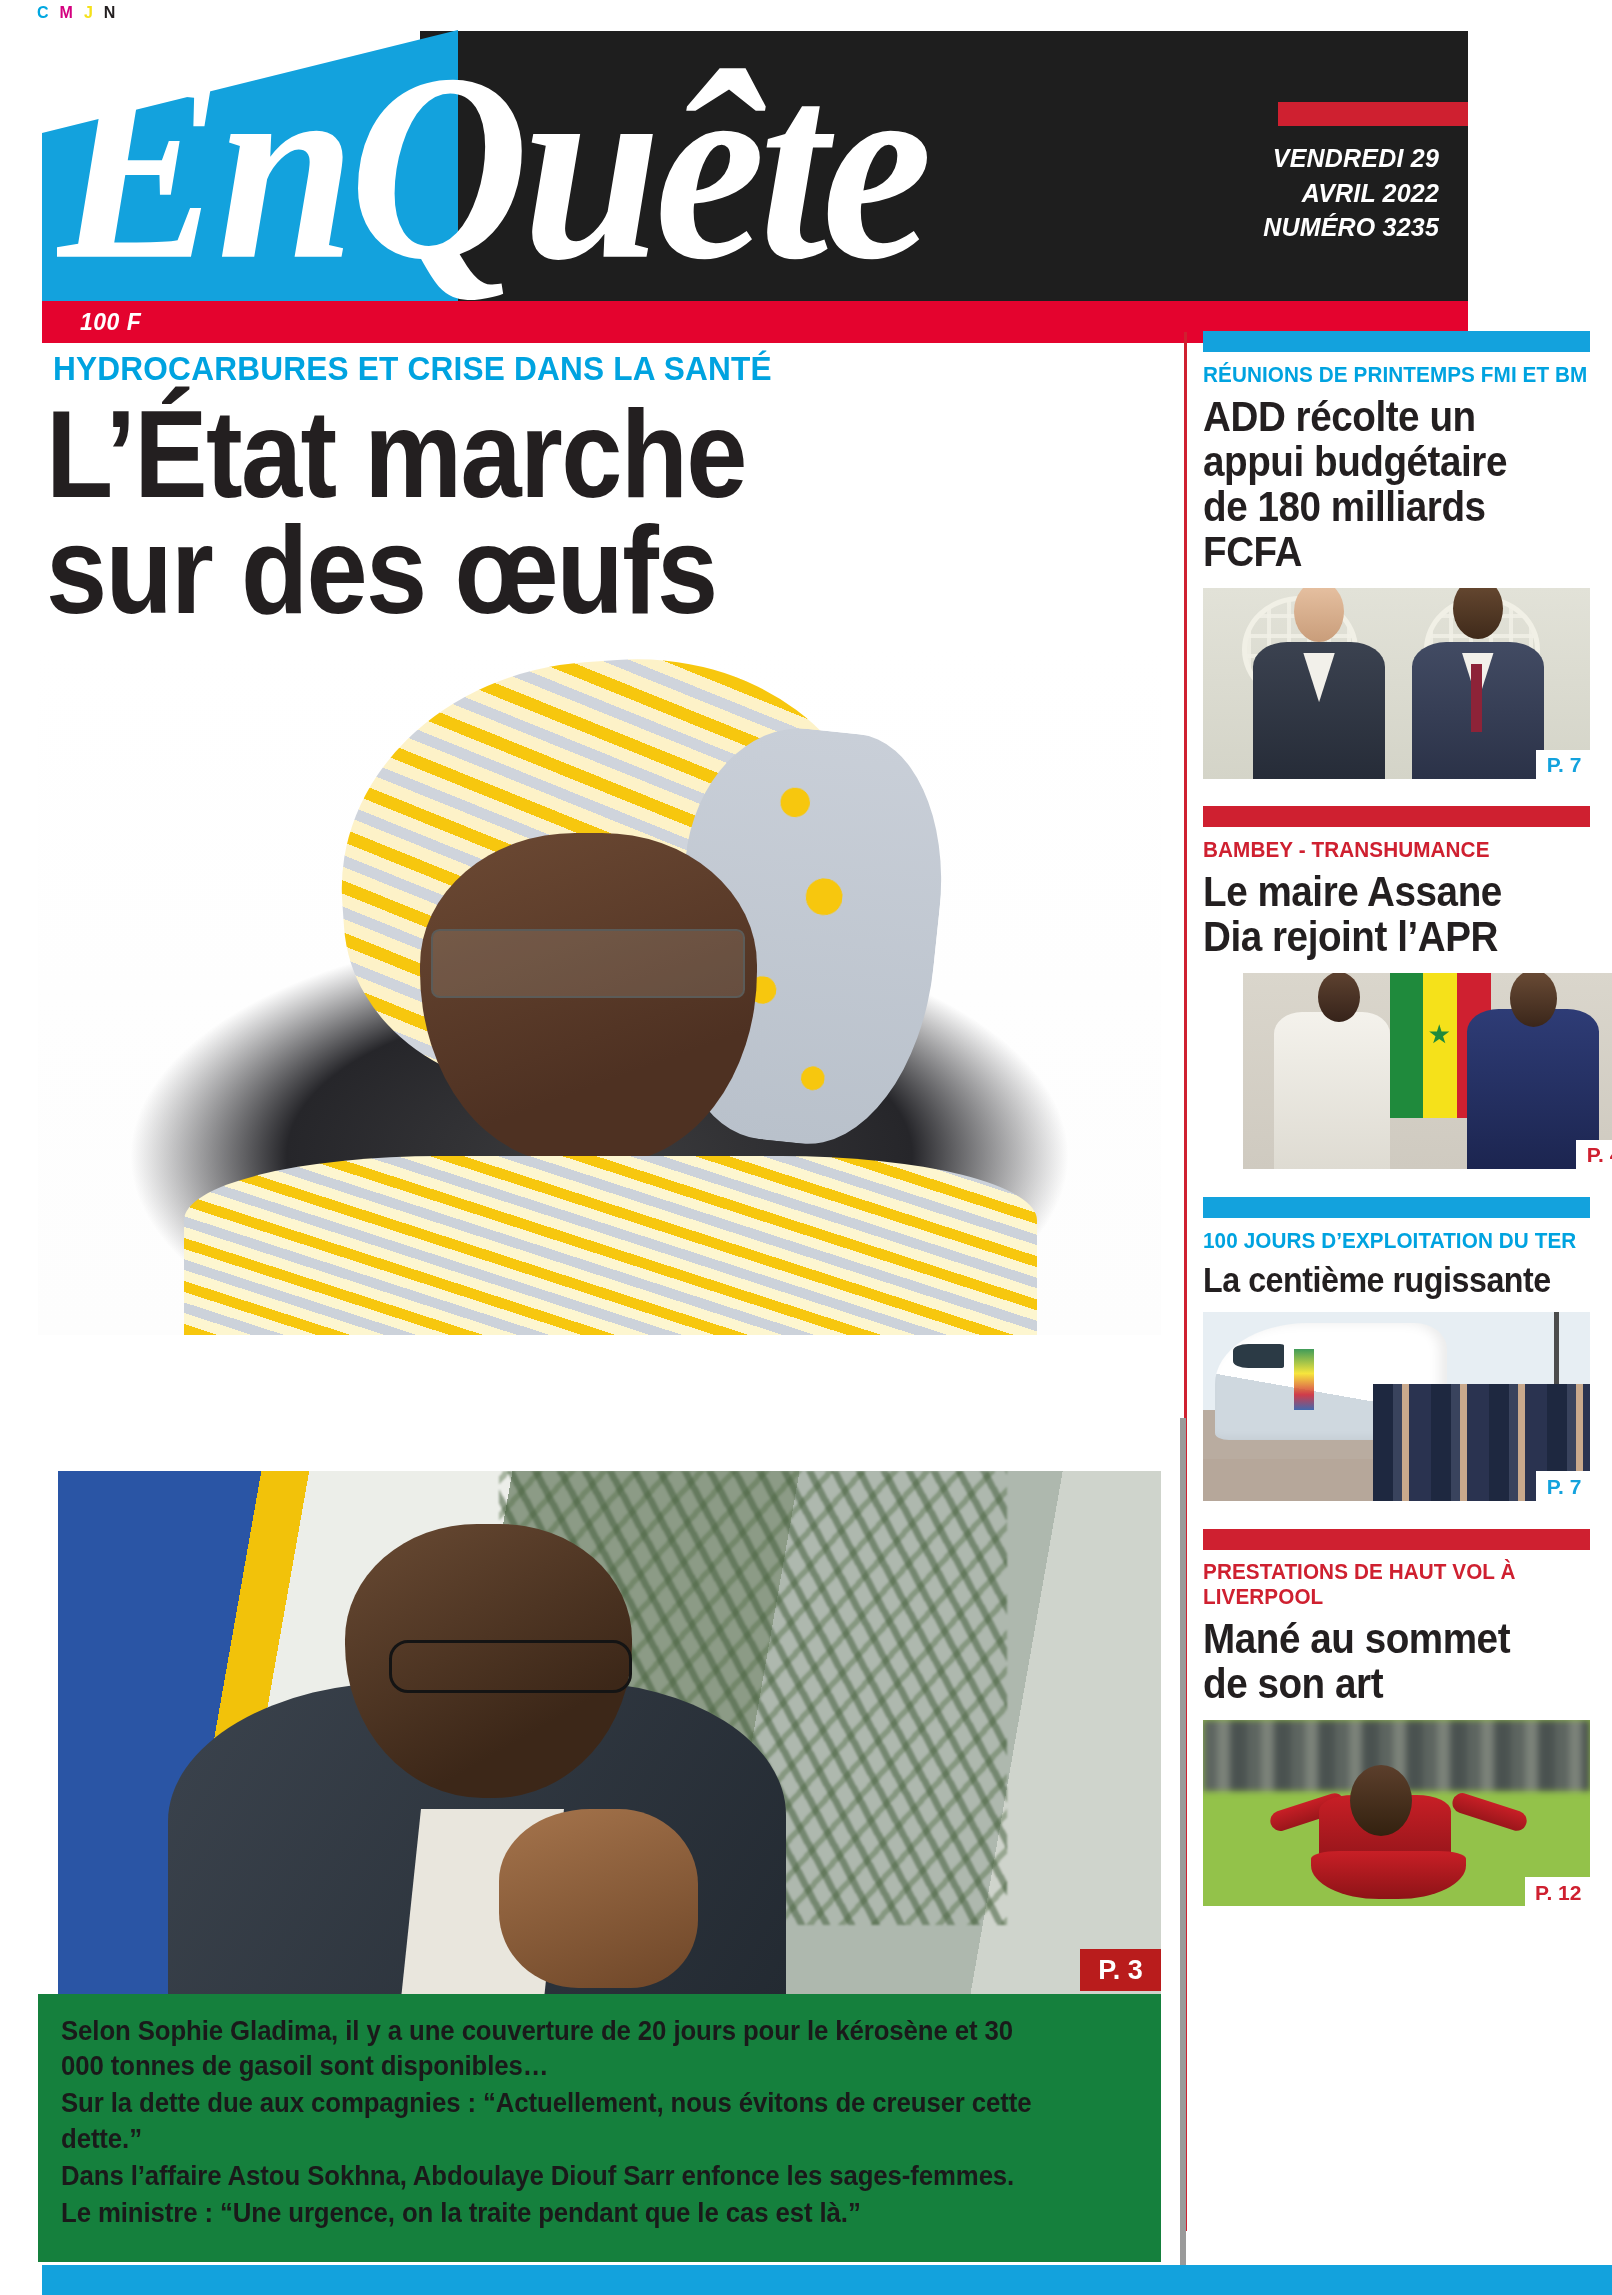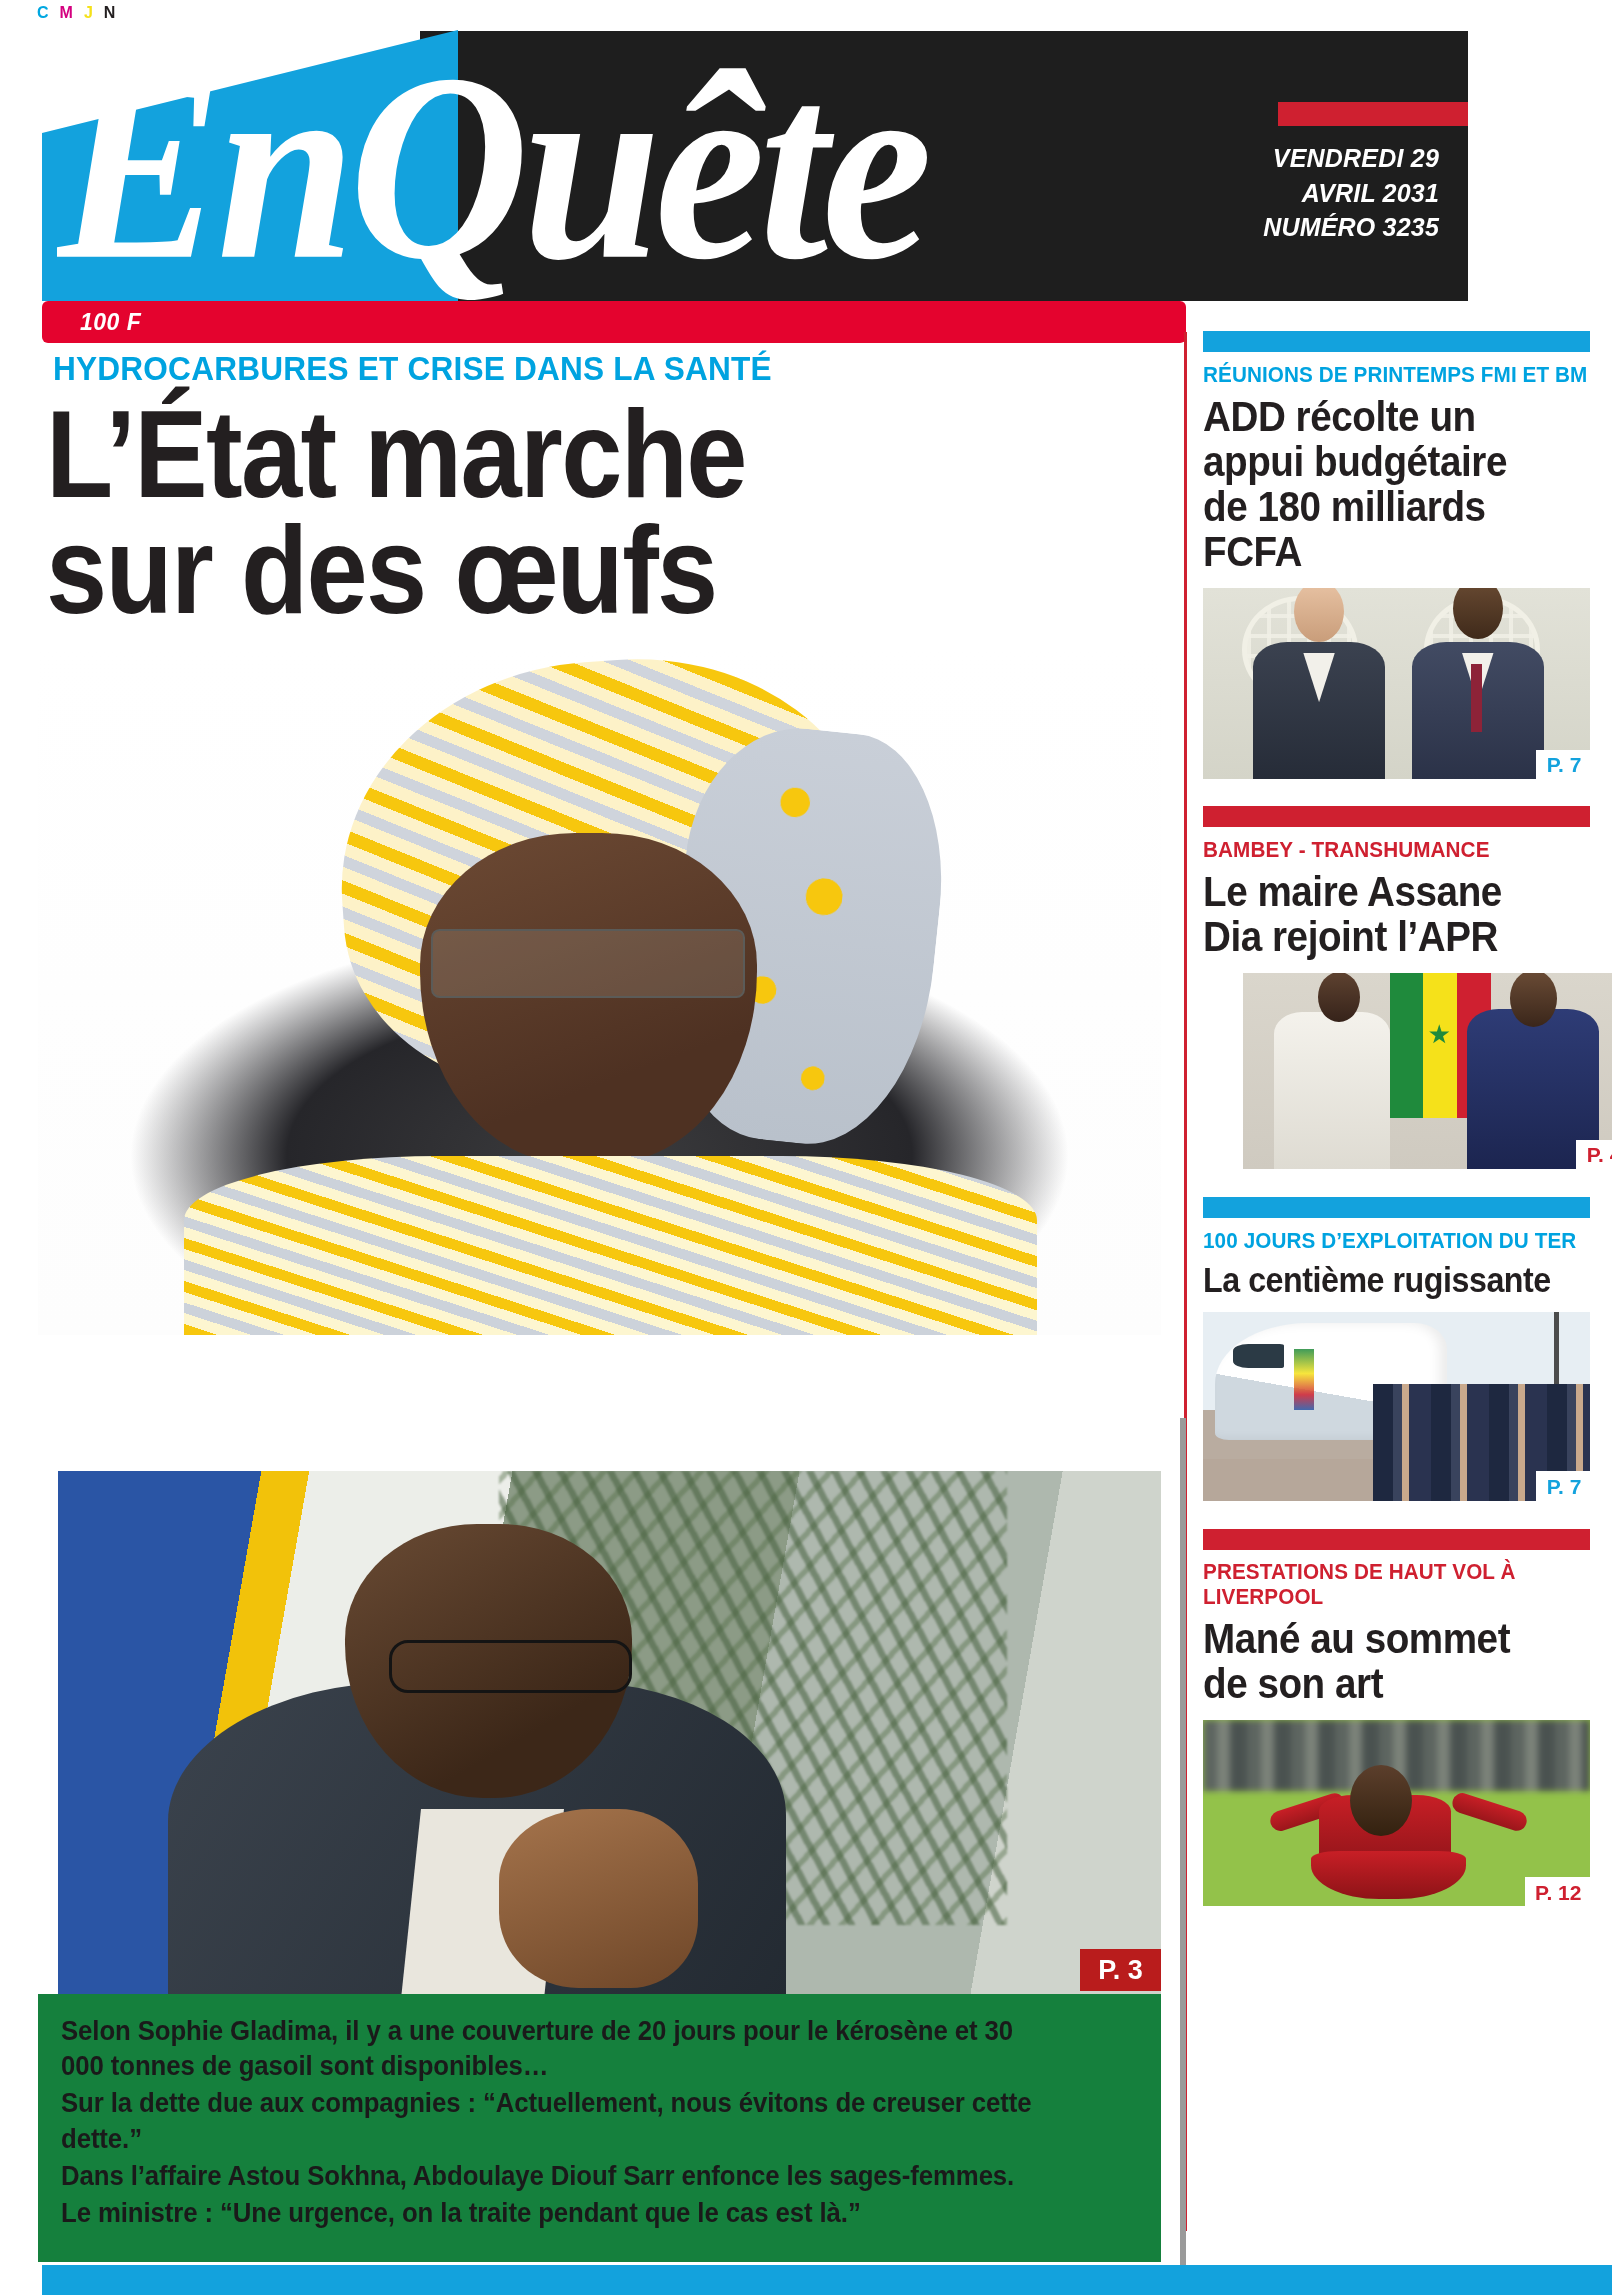--- a/index.html
+++ b/index.html
@@ -80,23 +80,22 @@
     color: #ffffff;
     font-weight: 700;
     font-size: 25px;
     line-height: 1.38;
     letter-spacing: 0.2px;
     font-family: "Liberation Sans", sans-serif;
   }
   .priceband {
     position: absolute;
     left: 42px; top: 289px;
-    width: 1144px; height: 42px;
+    width: 1426px; height: 42px;
     background: #e4032e;
-    border-radius: 6px;
   }
   .priceband span {
     position: absolute;
     left: 38px; top: 50%;
     transform: translateY(-50%);
     color: #ffffff;
     font-weight: 700;
     font-size: 23px;
     letter-spacing: 0.5px;
   }
@@ -460,21 +459,21 @@
     <div class="mast-logo">
       <svg viewBox="0 0 1830 560" xmlns="http://www.w3.org/2000/svg" aria-hidden="true">
         <text x="0" y="470" font-family="'Liberation Serif', serif" font-size="560" font-weight="700" fill="#ffffff" letter-spacing="-14" textLength="1820" lengthAdjust="spacingAndGlyphs">EnQuête</text>
       </svg>
     </div>
 
     <div class="mast-redbar"></div>
 
     <div class="mast-date">
       <div>VENDREDI 29</div>
-      <div>AVRIL 2031</div>
+      <div>AVRIL 2022</div>
       <div>NUMÉRO 3235</div>
     </div>
 
     <div class="priceband">
       <span>100 F</span>
     </div>
   </div>
 
   <div class="maincol">
 

